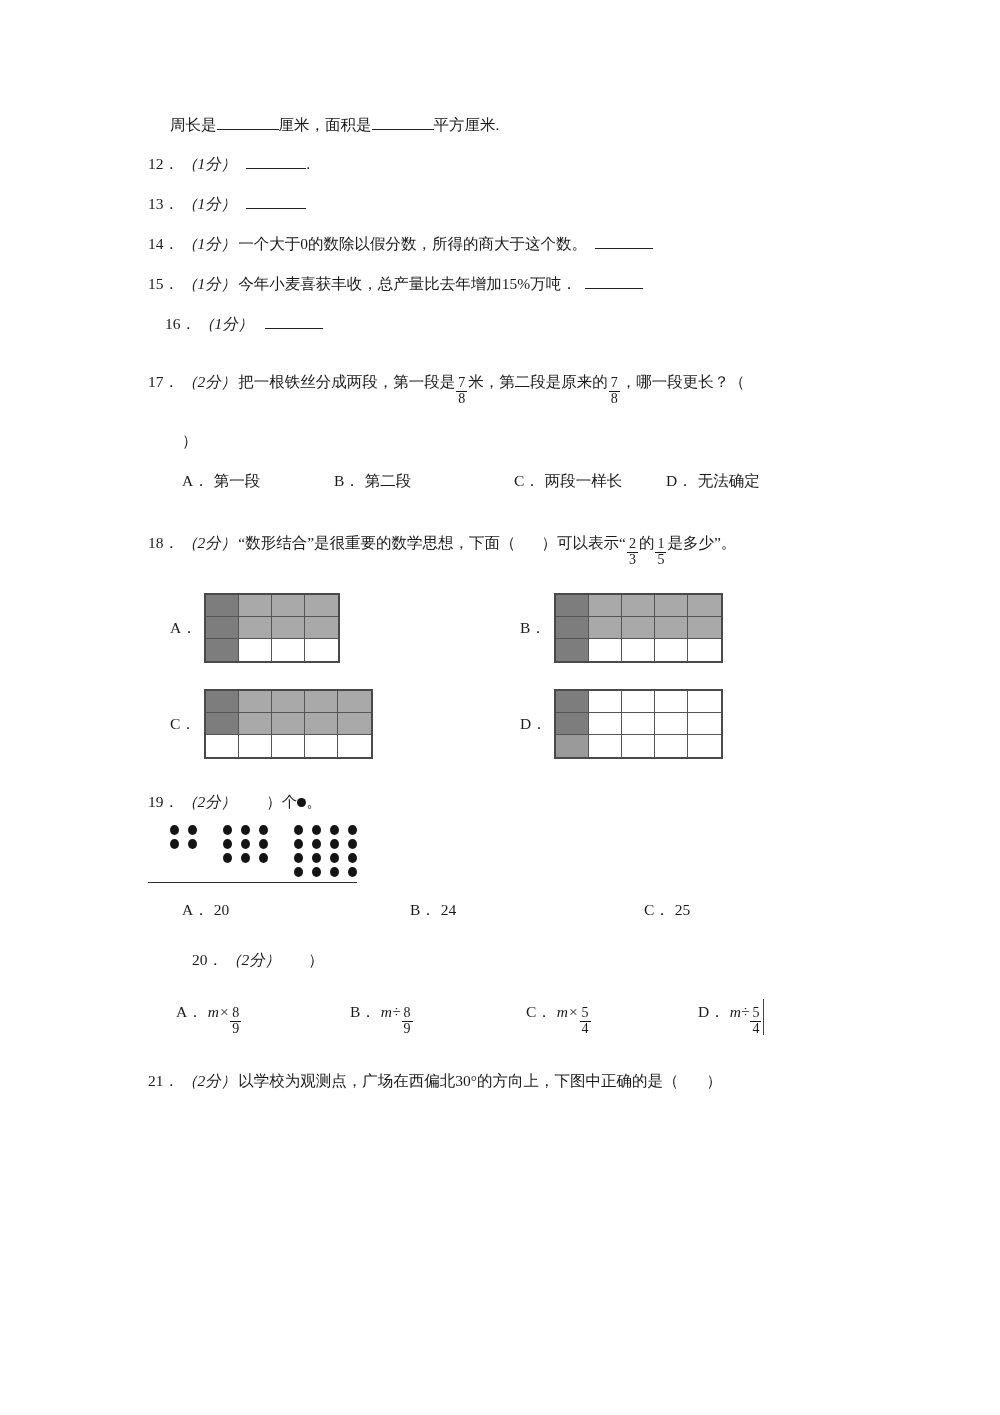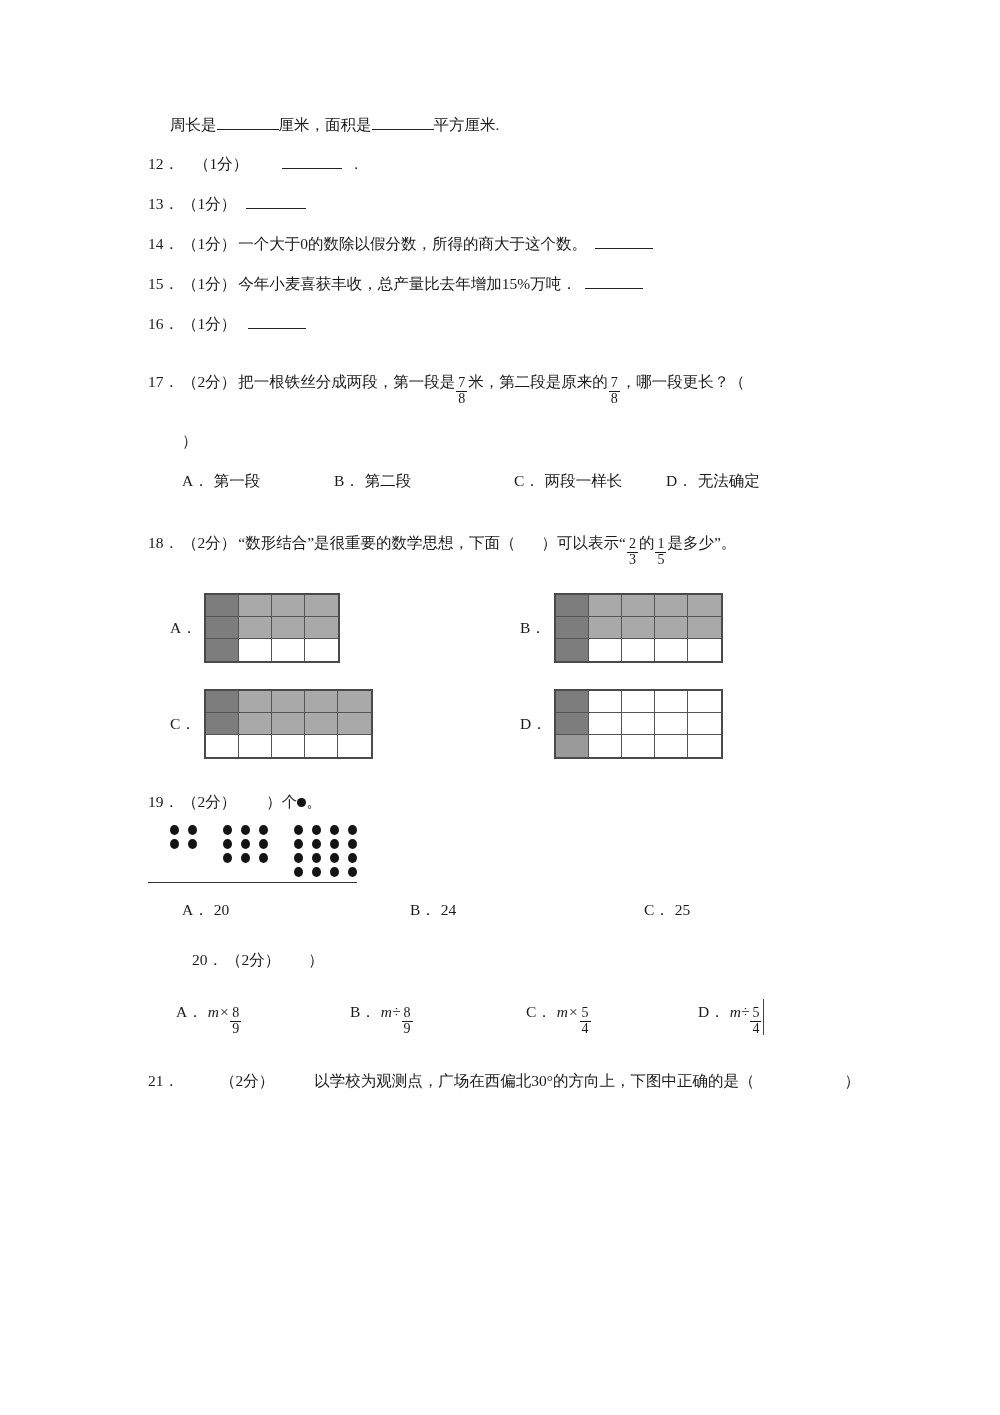--- a/index.html
+++ b/index.html
@@ -43,20 +43,21 @@
     white-space: nowrap;
   }
   .q-num {
     display: inline-block;
     min-width: 34px;
     font-family: "Liberation Serif", serif;
   }
   .q-pts {
     display: inline-block;
     margin-right: 2px;
+    font-style: italic;
   }
   .q-body { display: inline-block; }
 
   .section-head {
     font-weight: bold;
     font-size: 16.5px;
     line-height: 26px;
     letter-spacing: 0.3px;
     white-space: nowrap;
   }
@@ -158,21 +159,21 @@
 <body>
 
 <div class="page">
   <div class="content">
 
     <div class="line" style="padding-left:22px;">
       <span>周长是</span><span class="blank w62"></span><span>厘米，面积是</span><span class="blank w62"></span><span>平方厘米.</span>
     </div>
 
 
-    <div class="q-line" style="margin-top:13px;gap:12px;">
+    <div class="q-line" style="margin-top:13px;">
       <span class="q-num">12．</span>
       <span class="q-pts">（1分）</span>
       <span class="sp" style="width:8px;"></span>
       <span class="blank w60"></span>
       <span>.</span>
     </div>
 
     <div class="q-line" style="margin-top:14px;">
       <span class="q-num">13．</span>
       <span class="q-pts">（1分）</span>
@@ -189,21 +190,21 @@
     </div>
 
     <div class="q-line" style="margin-top:14px;">
       <span class="q-num">15．</span>
       <span class="q-pts">（1分）</span>
       <span class="q-body">今年小麦喜获丰收，总产量比去年增加15%万吨．</span>
       <span class="sp" style="width:8px;"></span>
       <span class="blank w58"></span>
     </div>
 
-    <div class="q-line" style="margin-top:14px;">
+    <div class="q-line" style="margin-top:14px;margin-left:17px;">
       <span class="q-num">16．</span>
       <span class="q-pts">（1分）</span>
       <span class="sp" style="width:10px;"></span>
       <span class="blank w58"></span>
     </div>
 
 
     <div class="q-line" style="margin-top:32px;">
       <span class="q-num">17．</span>
       <span class="q-pts">（2分）</span>
@@ -440,21 +441,21 @@
         <span class="opt-key">D．</span>
         <span style="font-style:italic;">m÷</span>
         <span class="frac">
           <span class="num">5</span>
           <span class="den">4</span>
         </span>
       </span>
       <span style="display:inline-block;width:0;border-left:1.4px solid #444;height:36px;margin-left:1px;"></span>
     </div>
 
-    <div class="q-line" style="margin-top:32px;gap:38px;">
+    <div class="q-line" style="margin-top:32px;">
       <span class="q-num">21．</span>
       <span class="q-pts">（2分）</span>
       <span class="q-body">以学校为观测点，广场在西偏北30°的方向上，下图中正确的是（</span>
       <span class="sp" style="width:28px;"></span>
       <span class="q-body">）</span>
     </div>
 
   </div>
 </div>
 

